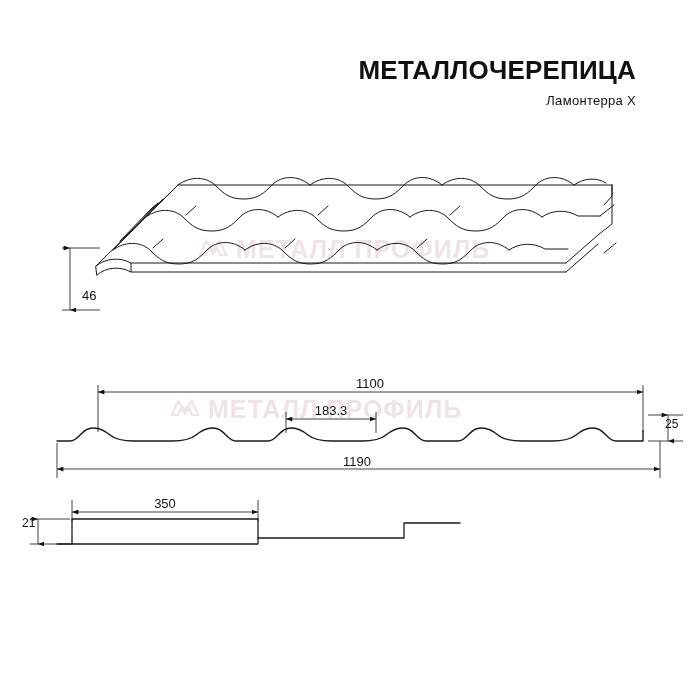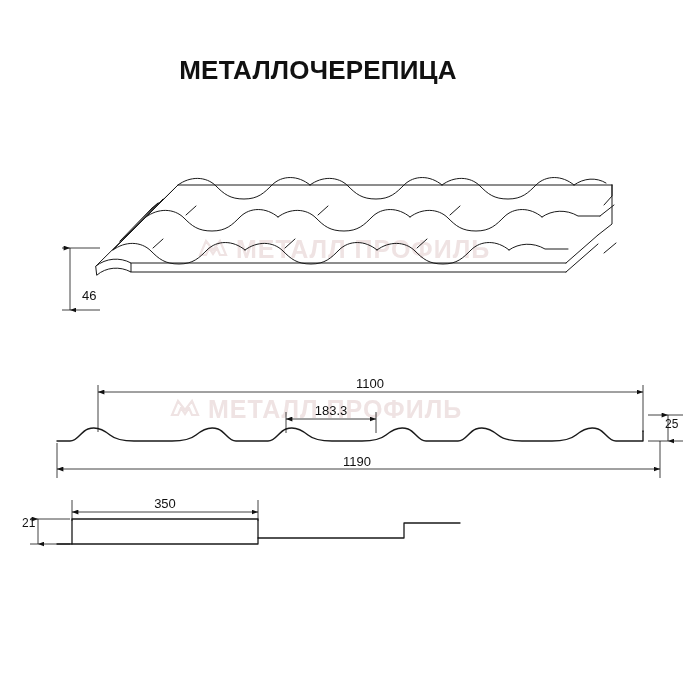--- a/index.html
+++ b/index.html
@@ -20,21 +20,21 @@
     left: 0;
     top: 0;
     width: 700px;
     height: 700px;
   }
   .title-block {
     position: absolute;
     left: 0;
     top: 55px;
     width: 636px;
-    text-align: center;
+    text-align: right;
   }
   .title-main {
     font-size: 26px;
     font-weight: bold;
     letter-spacing: 0.2px;
     color: #111111;
     line-height: 30px;
   }
   .title-sub {
     font-size: 13px;
@@ -67,20 +67,21 @@
     letter-spacing: 1px;
   }
 </style>
 </head>
 <body>
 
 <div id="stage">
 
   <div class="title-block">
     <div class="title-main">МЕТАЛЛОЧЕРЕПИЦА</div>
+    <div class="title-sub">Ламонтерра X</div>
   </div>
 
   <svg class="drawing" viewBox="0 0 700 700">
     <defs>
       <marker id="arrR" markerWidth="9" markerHeight="9" refX="8" refY="3" orient="auto">
         <path d="M0,0 L8,3 L0,6 z" fill="#111111"></path>
       </marker>
       <marker id="arrL" markerWidth="9" markerHeight="9" refX="0" refY="3" orient="auto">
         <path d="M8,0 L0,3 L8,6 z" fill="#111111"></path>
       </marker>

